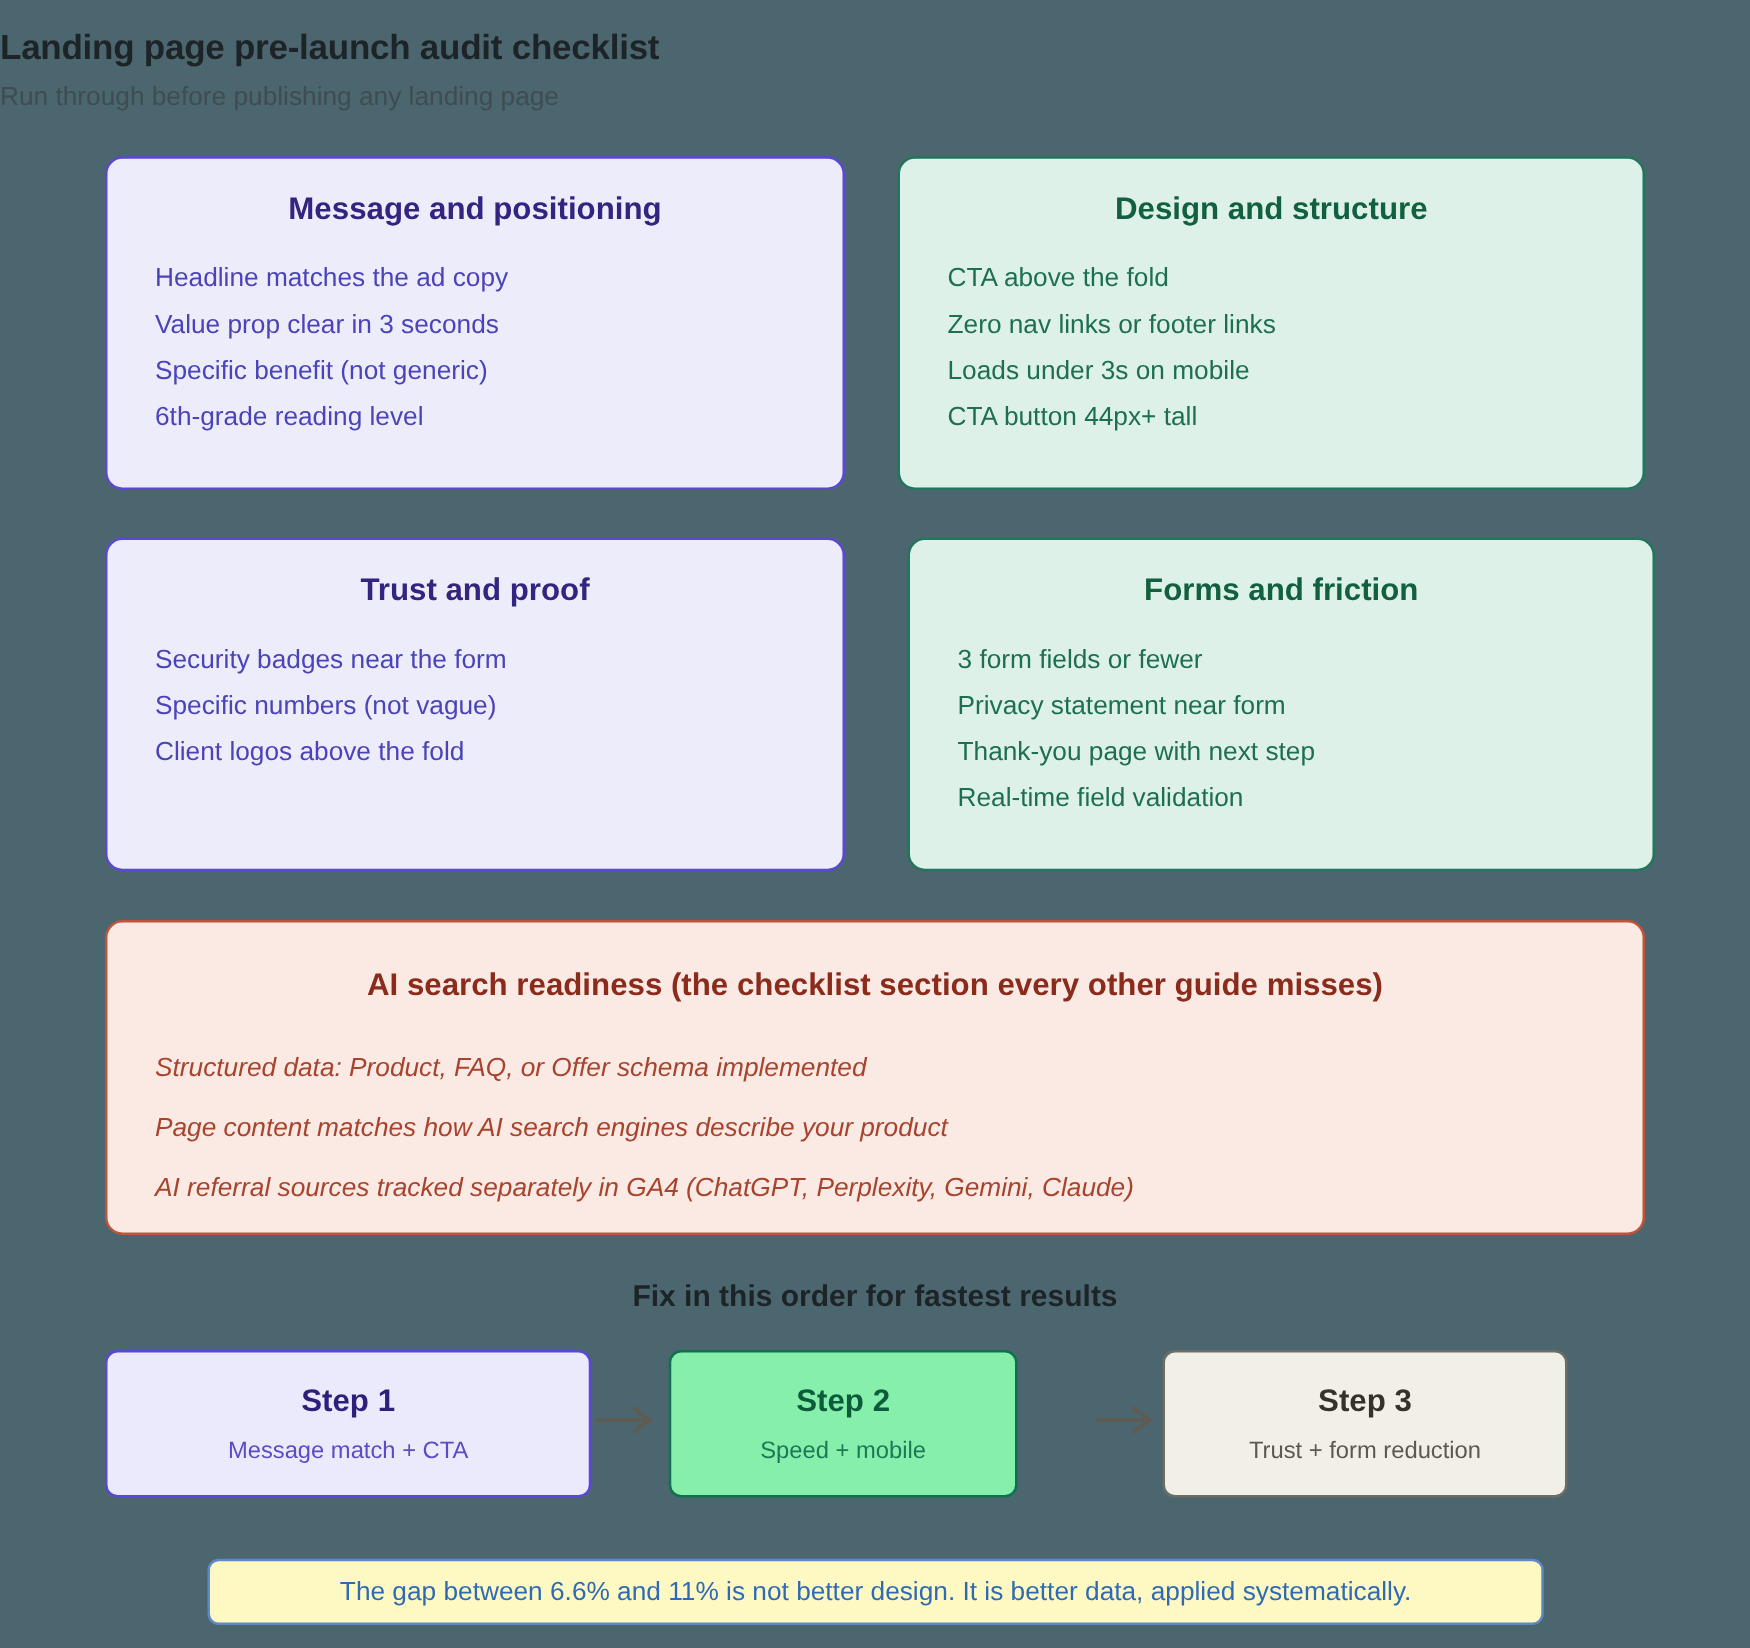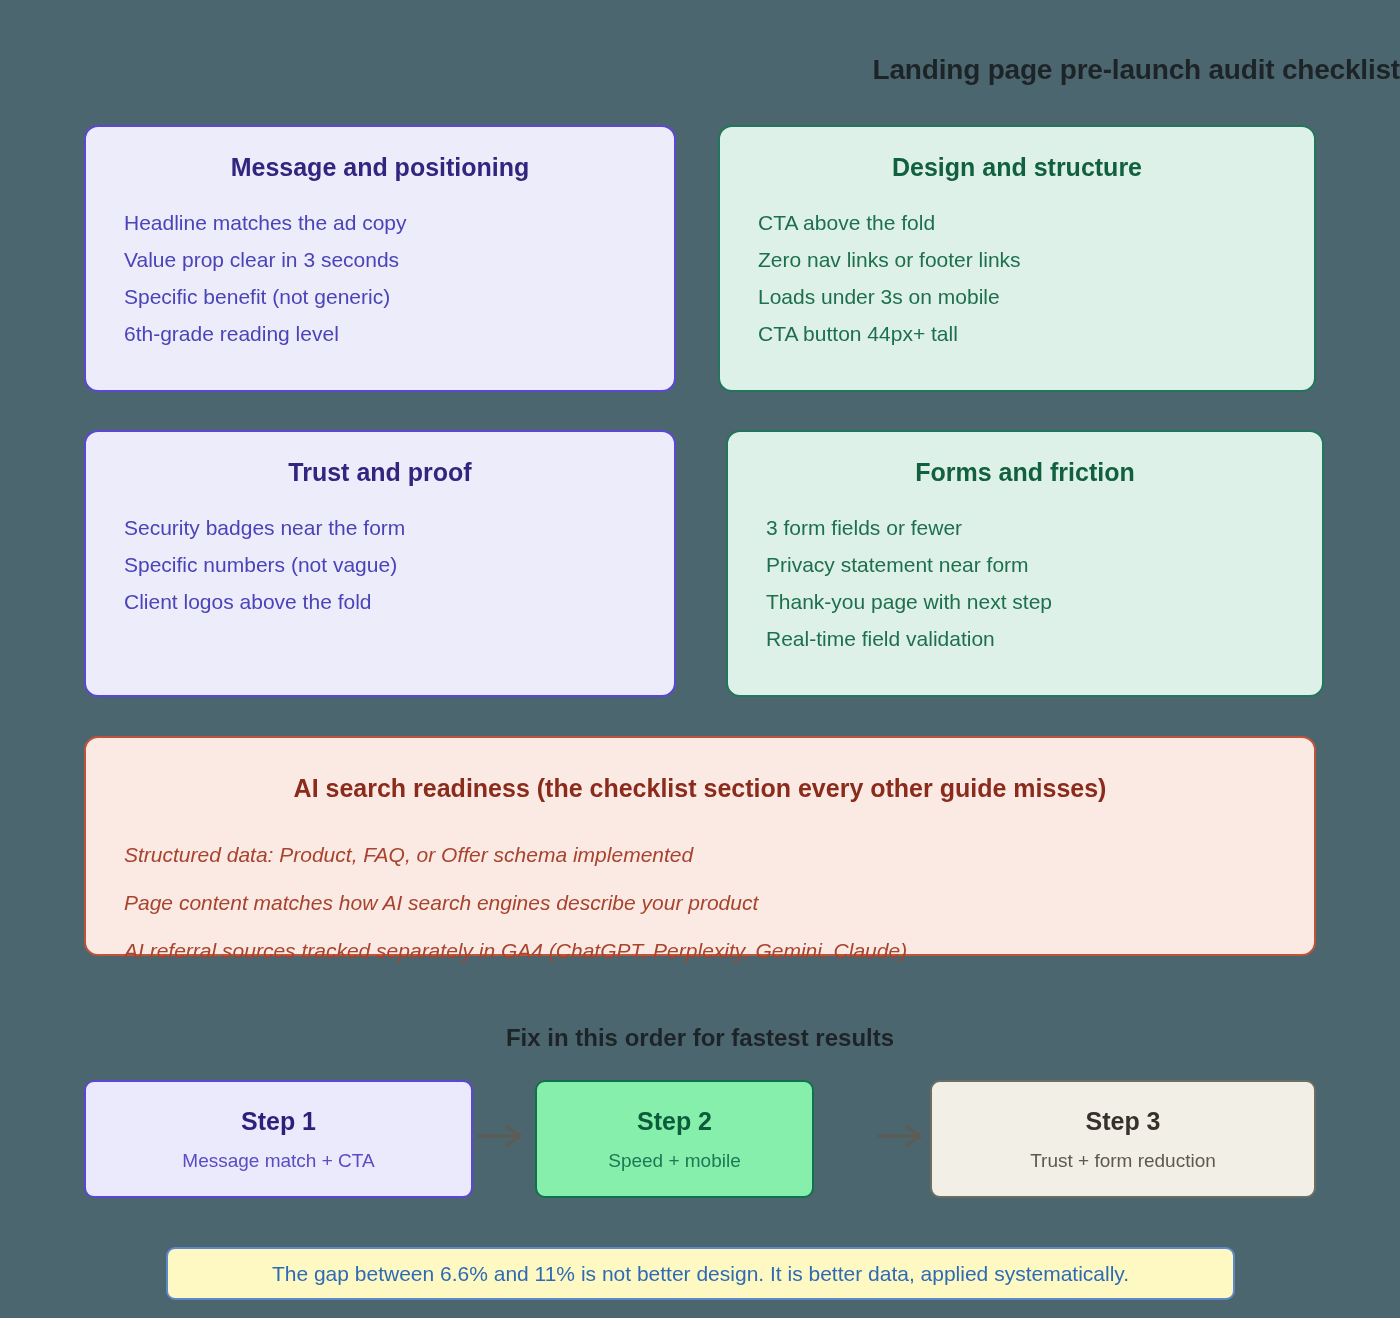--- a/index.html
+++ b/index.html
@@ -19,22 +19,21 @@
     height: 1318px;
     background: #4c666f;
   }
 
   
   .header {
     position: absolute;
     top: 22px;
     left: 0;
     width: 1400px;
-    text-align: right;
-    margin-top: 32px;
+    text-align: left;
   }
   .page-title {
     font-size: 28px;
     font-weight: bold;
     color: #1d2427;
     letter-spacing: -0.2px;
   }
   .page-subtitle {
     margin-top: 12px;
     font-size: 21px;
@@ -83,21 +82,21 @@
   #card-design    { left: 718px; top: 125px; width: 598px; height: 267px; }
   #card-trust     { left: 84px;  top: 430px; width: 592px; height: 267px; }
   #card-forms     { left: 726px; top: 430px; width: 598px; height: 267px; }
 
   
   #panel-ai {
     position: absolute;
     left: 84px;
     top: 736px;
     width: 1232px;
-    height: 220px;
+    height: 252px;
     background: #faeae3;
     border: 2px solid #bf543b;
     border-radius: 14px;
     padding: 36px 38px 26px 38px;
   }
   #panel-ai .panel-title {
     text-align: center;
     font-size: 25px;
     font-weight: bold;
     color: #8a2b1c;
@@ -150,21 +149,21 @@
   #step-1 .step-sub   { color: #5b4bc4; }
 
   #step-2 {
     left: 535px; width: 279px;
     background: #86efac; border-color: #11704e;
   }
   #step-2 .step-label { color: #0c5c3c; }
   #step-2 .step-sub   { color: #1a7a55; }
 
   #step-3 {
-    left: 930px; width: 386px;
+    left: 930px; width: 324px;
     background: #f2efe7; border-color: #6b6f63;
   }
   #step-3 .step-label { color: #36312b; }
   #step-3 .step-sub   { color: #5d5951; }
 
   .step-arrow {
     position: absolute;
     top: 1123px;
     width: 48px;
     height: 26px;
@@ -192,20 +191,21 @@
     white-space: nowrap;
   }
 </style>
 </head>
 <body>
 
 <div class="page">
 
   <div class="header">
     <div class="page-title">Landing page pre-launch audit checklist</div>
+    <div class="page-subtitle">Run through before publishing any landing page</div>
   </div>
 
   <div class="card purple" id="card-message">
     <div class="card-title">Message and positioning</div>
     <ul class="card-items">
       <li>Headline matches the ad copy</li>
       <li>Value prop clear in 3 seconds</li>
       <li>Specific benefit (not generic)</li>
       <li>6th-grade reading level</li>
     </ul>

